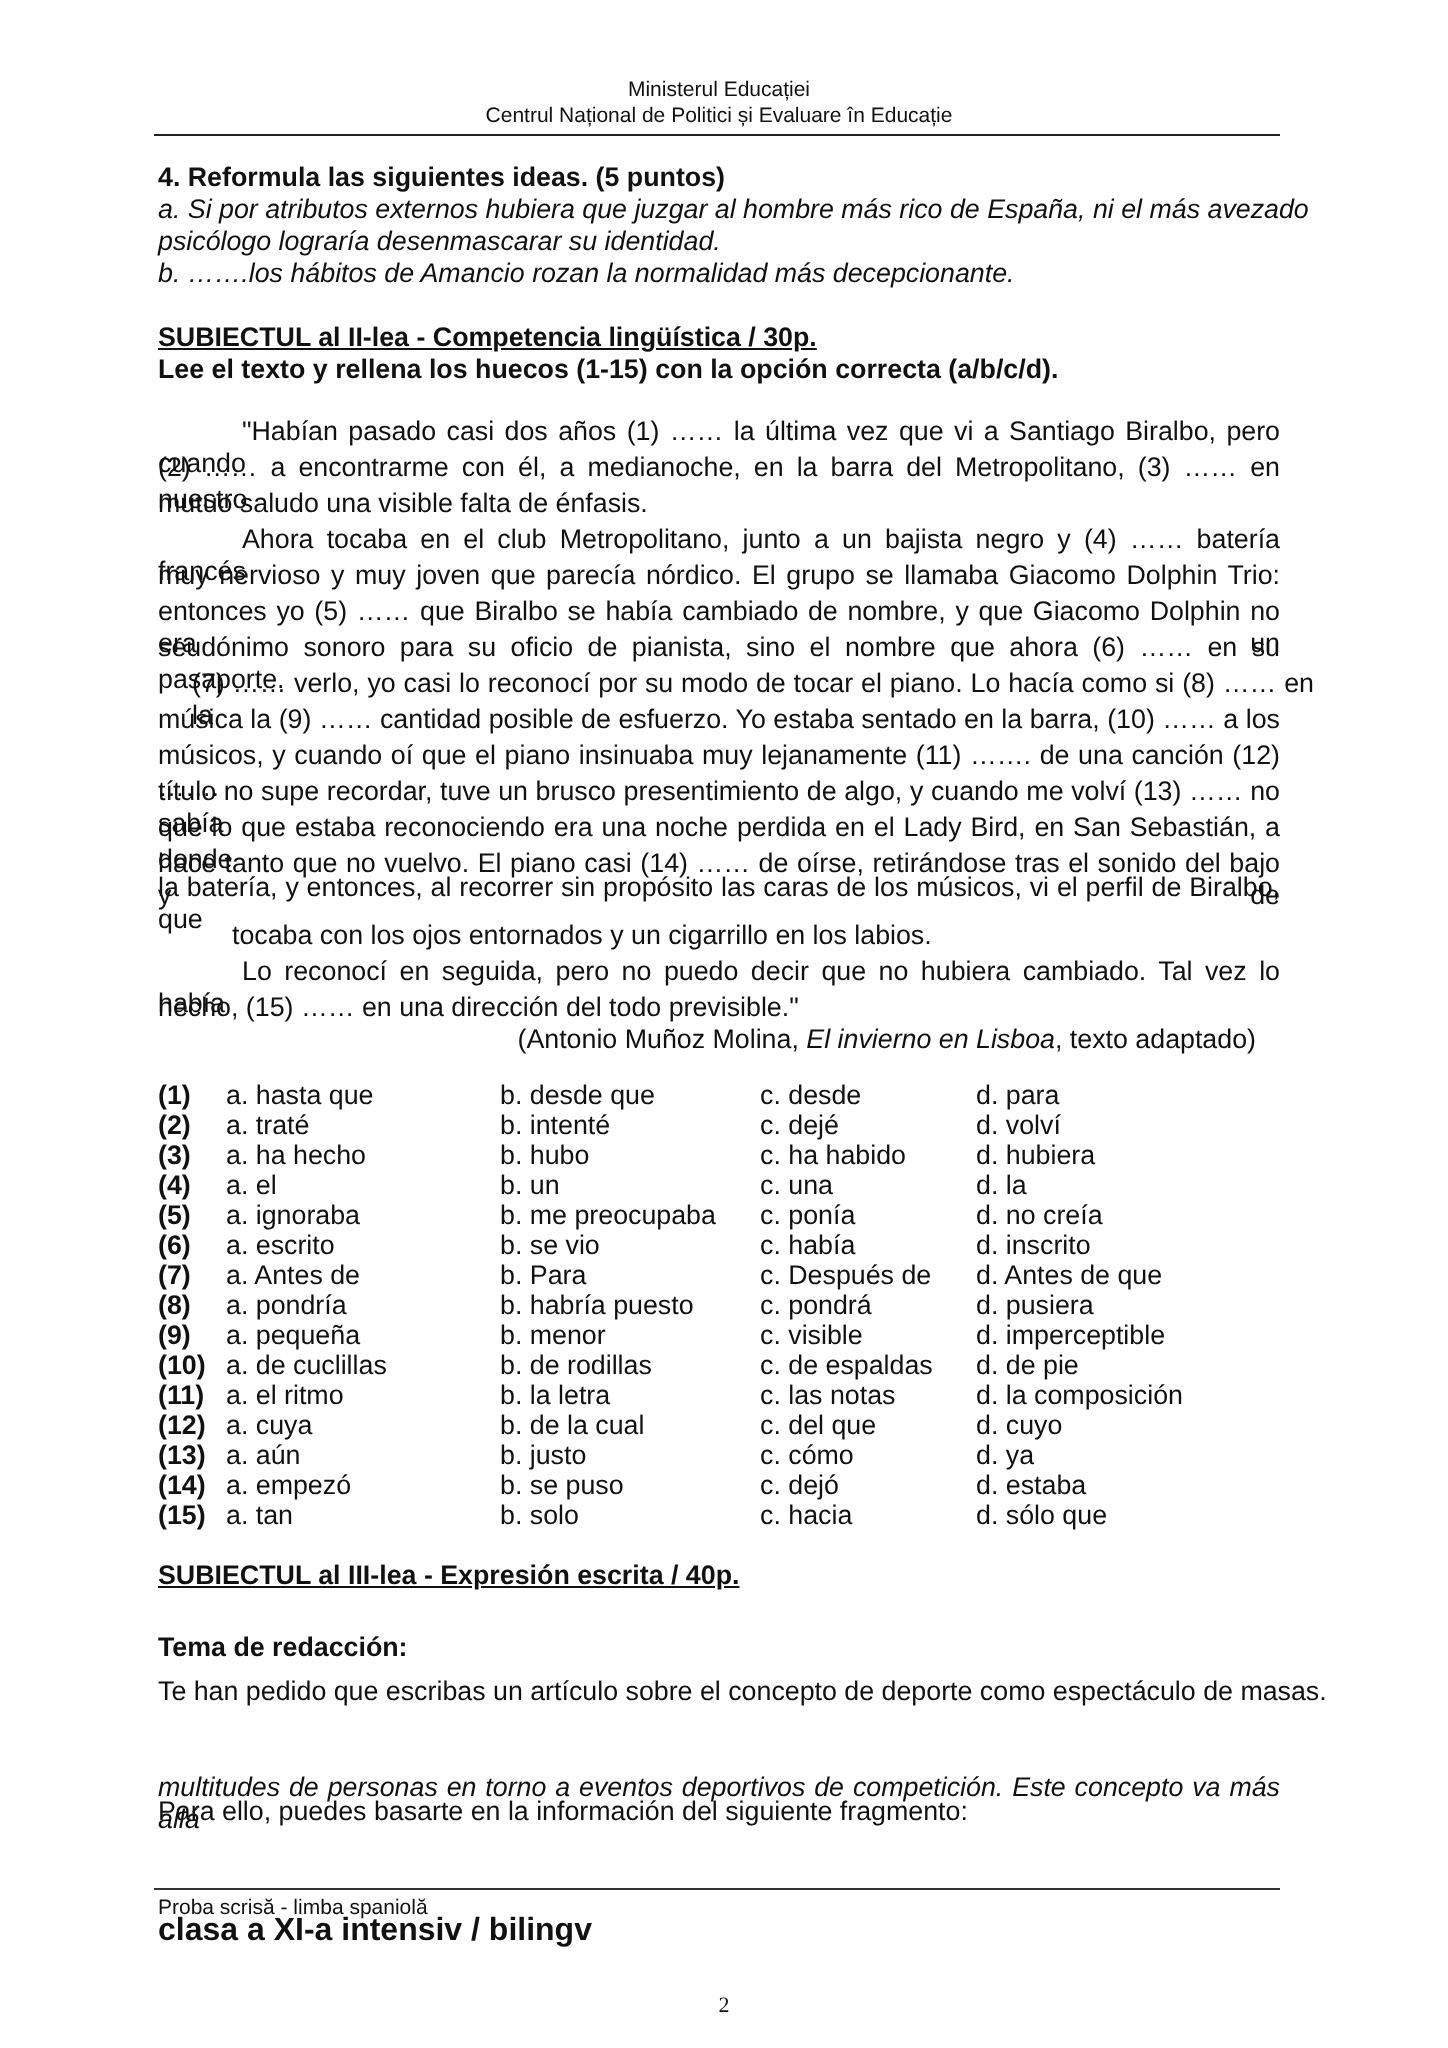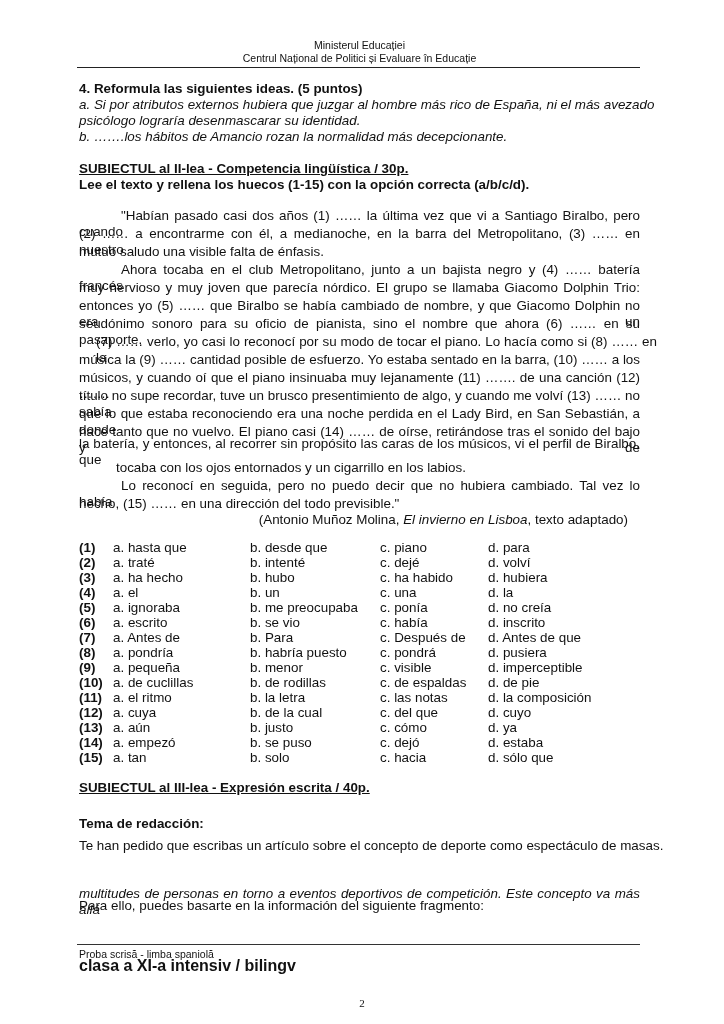--- a/index.html
+++ b/index.html
@@ -70,21 +70,21 @@
 
   <div class="t" style="top:512px; left:auto; right:84px;">
     <span>(Antonio Muñoz Molina, </span><span class="i">El invierno en Lisboa</span><span>, texto adaptado)</span>
   </div>
 
   <div>
     <div class="opt-row" style="top:540px;">
       <span class="c-num">(1)</span>
       <span class="c-a">a. hasta que</span>
       <span class="c-b">b. desde que</span>
-      <span class="c-c">c. piano</span>
+      <span class="c-c">c. desde</span>
       <span class="c-d">d. para</span>
     </div>
     <div class="opt-row" style="top:555px;">
       <span class="c-num">(2)</span>
       <span class="c-a">a. traté</span>
       <span class="c-b">b. intenté</span>
       <span class="c-c">c. dejé</span>
       <span class="c-d">d. volví</span>
     </div>
     <div class="opt-row" style="top:570px;">

